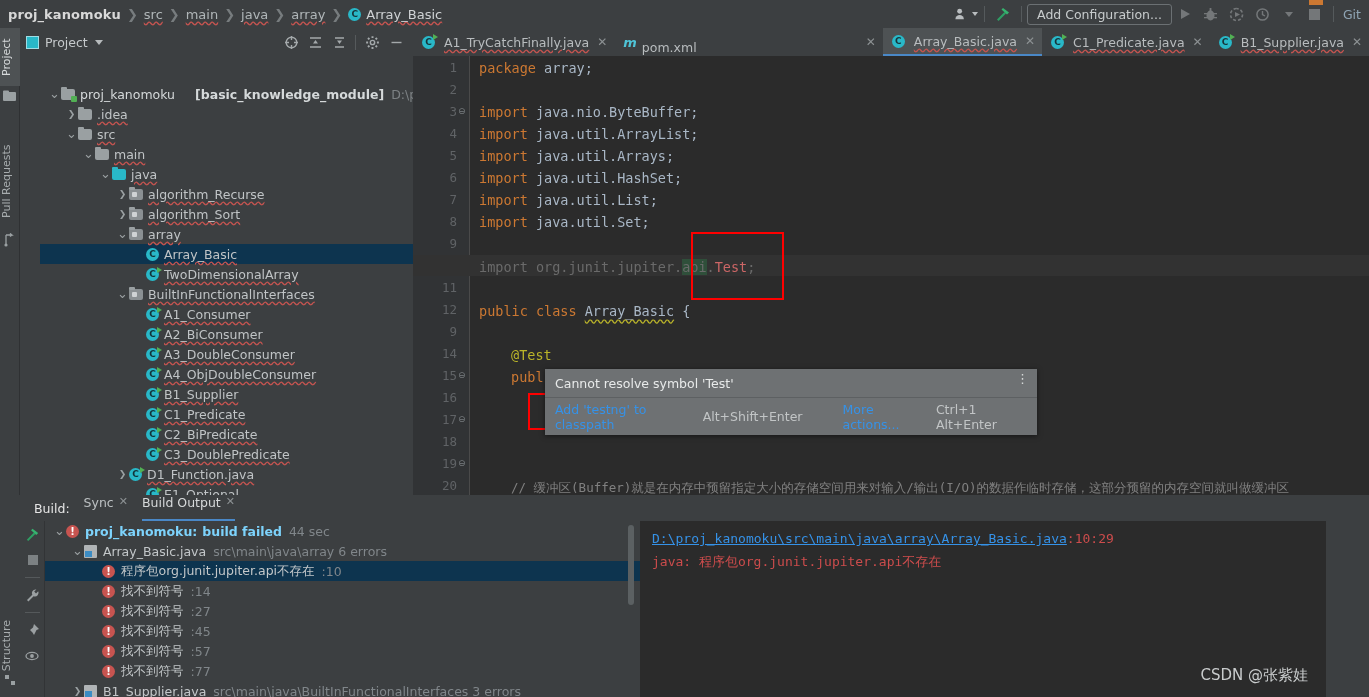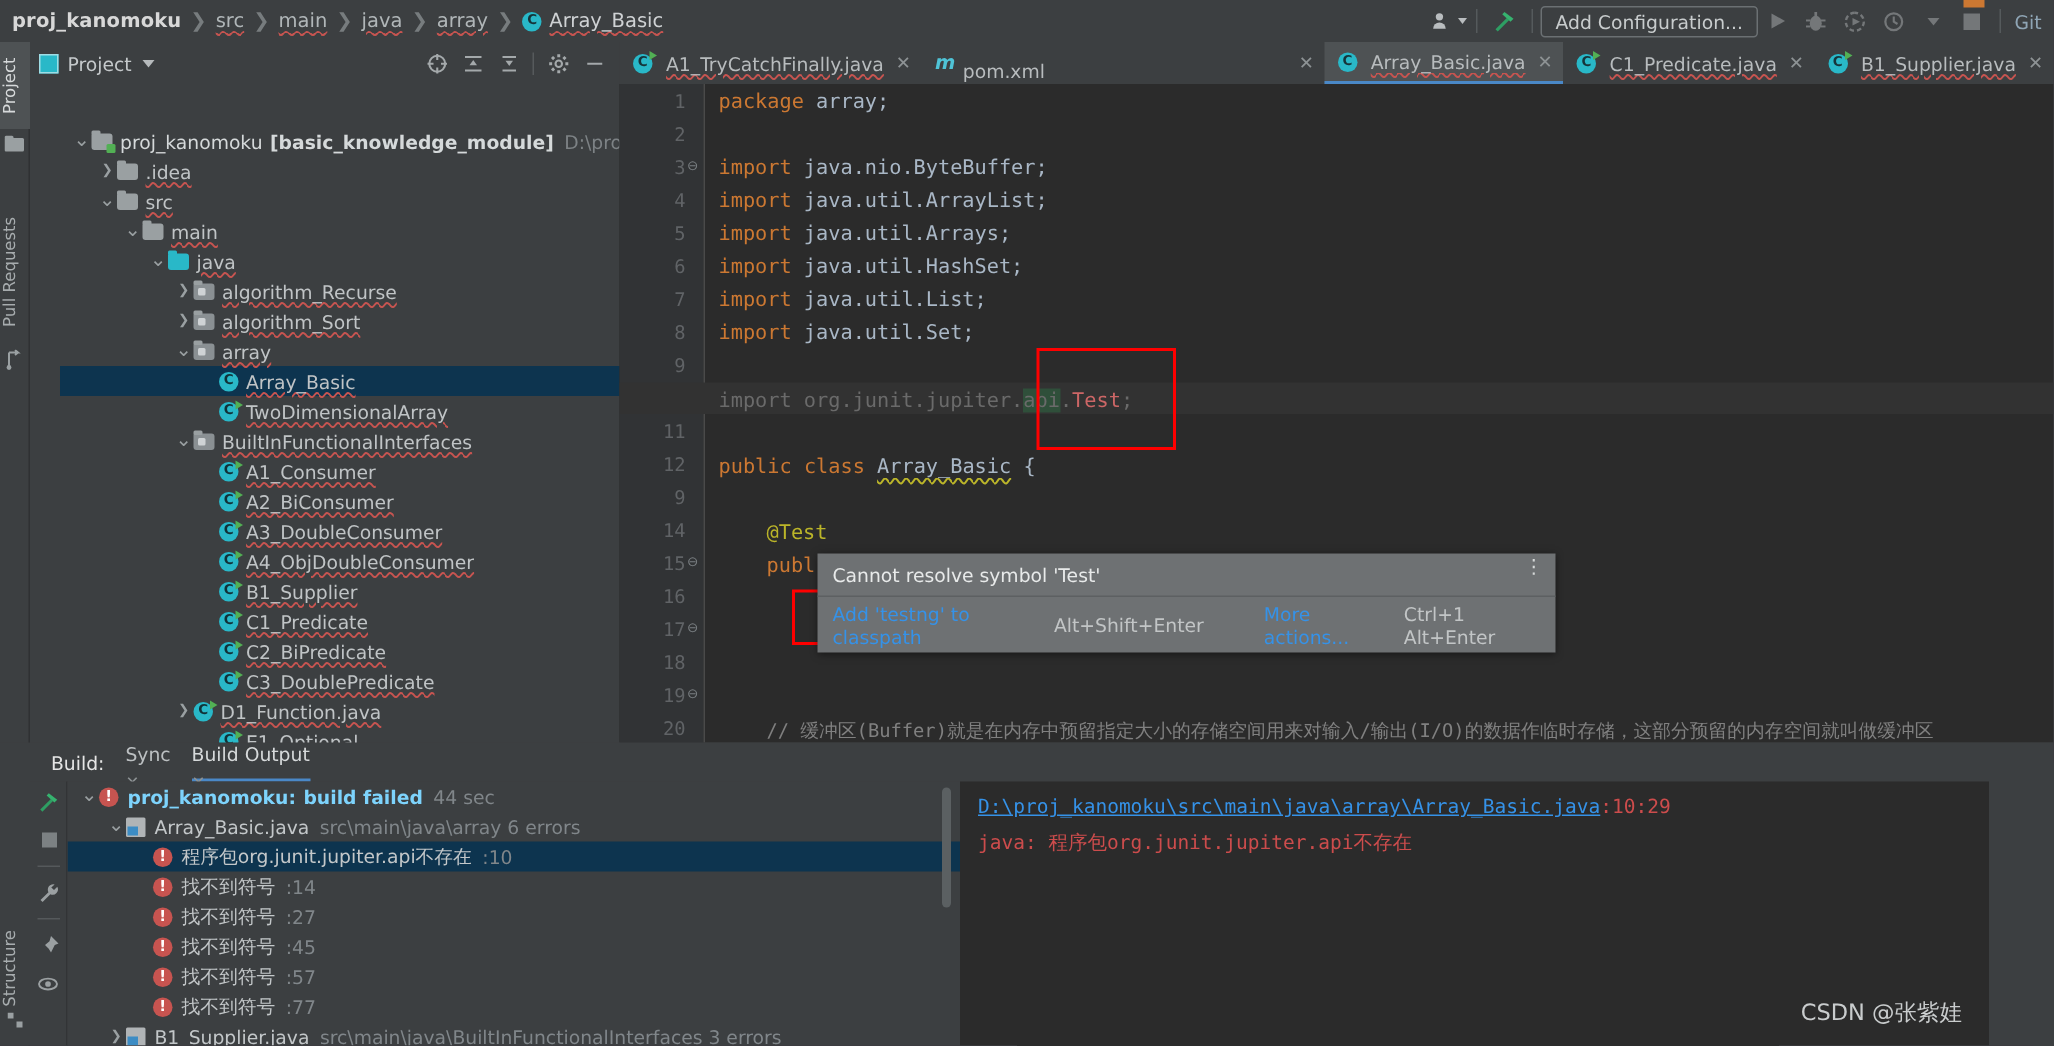--- a/index.html
+++ b/index.html
@@ -132,21 +132,21 @@
   .tt-top { height:28px; display:flex; align-items:center; padding:0 10px; position:relative; }
   .tt-sep { height:1px; background:#5d6062; }
   .tt-bottom { height:37px; display:flex; align-items:center; padding:0 10px; gap:14px; }
   .tt-link { color:#3592e8; }
   .tt-key { color:#c2c5c6; }
   .kebab { position:absolute; right:8px; top:6px; color:#d5d8d8; font-size:13px; line-height:7px; letter-spacing:0; }
 
   
   .buildpanel { position:absolute; left:20px; top:495px; width:1349px; height:202px; background:#3c3f41; }
   .buildtabs { height:26px; display:flex; align-items:center; gap:14px; padding-left:14px; font-size:12.5px; color:#bcc0c2; }
-  .bt { display:flex; align-items:flex-start; gap:5px; height:26px;flex-direction:column;}
+  .bt { display:flex; align-items:flex-start; gap:5px; height:26px;}
   .bt.active { border-bottom:2px solid #4a88c7; color:#d6d9da; }
   .bt .x { color:#8d9294; font-size:11px; }
   .buildlabel{ color:#e5e5e5; }
 
   .btoolcol { position:absolute; left:0; top:26px; width:25px; height:176px; background:#3c3f41; border-right:1px solid #323436;}
   .bti { width:25px;height:26px;display:flex;align-items:center;justify-content:center;color:#9ba0a2;}
   .btsep { width:15px;height:1px;background:#55595b;margin:4px auto;}
 
   .buildtree { position:absolute; left:25px; top:26px; width:595px; height:176px; background:#3c3f41; overflow:hidden;}
   .brow { height:20px; display:flex; align-items:center; font-size:12.5px; color:#c3c7c9; white-space:nowrap;}
@@ -302,21 +302,21 @@
       </div>
     </div>
 
     <div class="tree" id="tree">
         <div class="row" style="padding-left: 8px;">
           <span class="arrow" style="font-size: 13px; line-height: 8px;">⌄</span>
           <span class="folder mod">
             <i></i>
           </span>
           <span class="" style="color: rgb(213, 217, 218);">proj_kanomoku</span>
-          <span class="modname" style="margin-left: 5px; text-align: center;">[basic_knowledge_module]</span>
+          <span class="modname" style="margin-left: 20px; text-align: center;">[basic_knowledge_module]</span>
           <span class="dimpath">D:\proj_kanom</span>
         </div>
         <div class="row" style="padding-left: 25px;">
           <span class="arrow">❯</span>
           <span class="folder">
             <i></i>
           </span>
           <span class="sq">.idea</span>
         </div>
         <div class="row" style="padding-left: 25px;">

